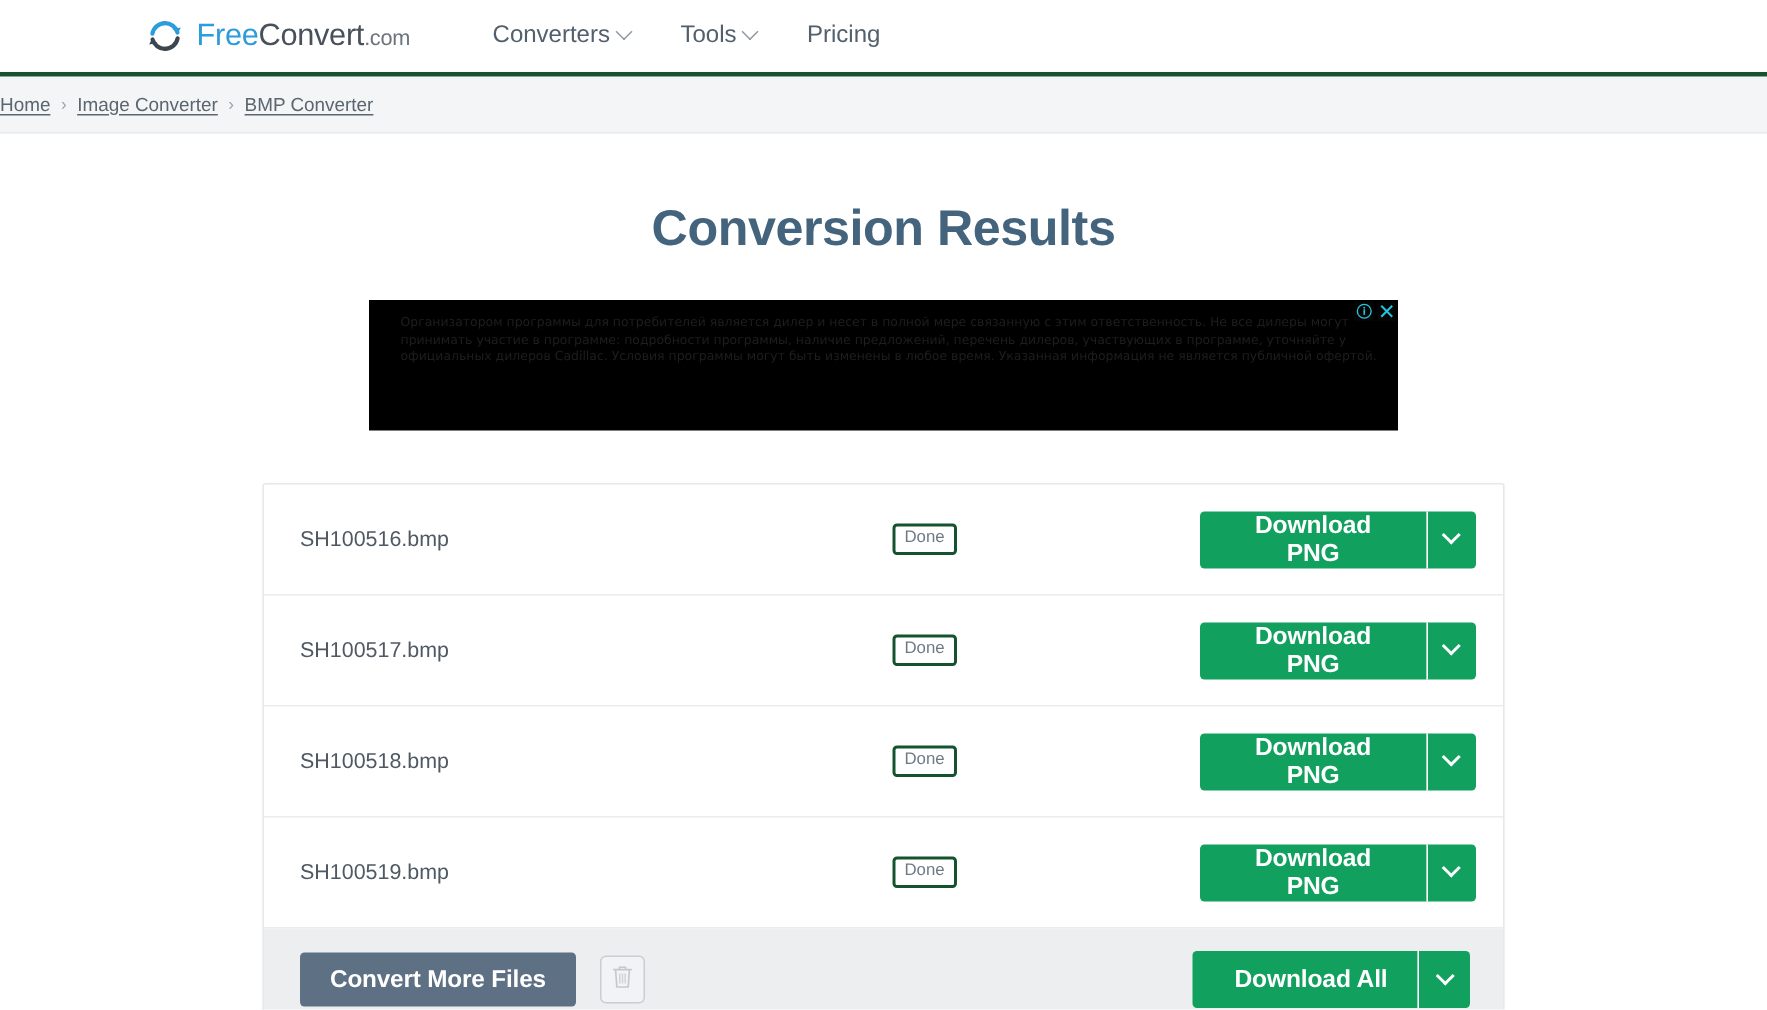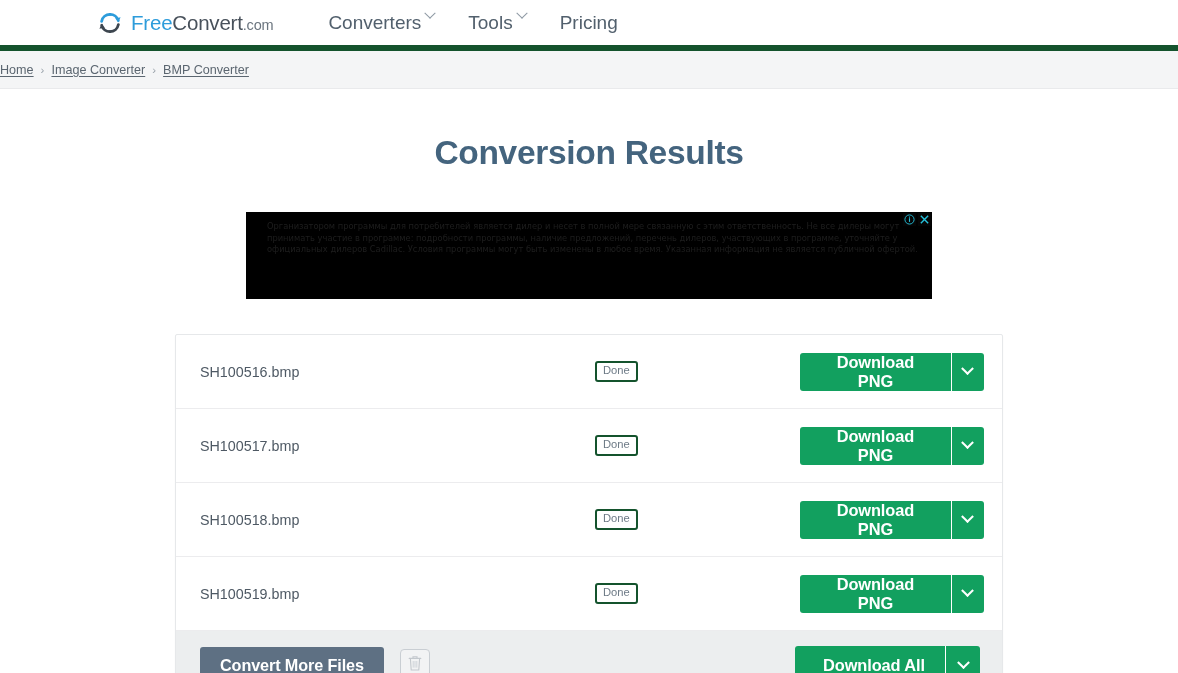--- a/index.html
+++ b/index.html
@@ -9,21 +9,21 @@
     height: 673px;
     overflow: hidden;
     background: #ffffff;
     font-family: "Liberation Sans", sans-serif;
   }
 
   
   .site-header {
     height: 51px;
     background: #ffffff;
-    border-bottom: 6px solid #14532d;
+    border-bottom: 3px solid #14532d;
     display: flex;
     align-items: center;
     padding-left: 98px;
     position: relative;
   }
   .logo-block {
     display: flex;
     align-items: center;
     gap: 9px;
     cursor: pointer;
@@ -38,24 +38,24 @@
   .logo-convert { color: #48515b; font-weight: 400; }
   .logo-dotcom { color: #6b757f; font-size: 14.5px; font-weight: 400; }
 
   .main-nav {
     display: flex;
     align-items: center;
     gap: 34px;
     margin-left: 55px;
   }
   .nav-item {
-    font-size: 19px;
+    font-size: 16px;
     color: #52606d;
     display: flex;
-    align-items: flex-start;
+    align-items: center;
     gap: 5px;
     cursor: pointer;
     white-space: nowrap;
   }
   .caret {
     display: inline-block;
     width: 8px;
     height: 8px;
     border-right: 1.4px solid #8e99a4;
     border-bottom: 1.4px solid #8e99a4;
@@ -87,21 +87,21 @@
     font-size: 33.5px;
     font-weight: bold;
     color: #44647e;
     margin-top: 45px;
     letter-spacing: -0.3px;
   }
 
   
   .ad-wrap {
     width: 686px;
-    margin: 40px auto 0;
+    margin: 28px auto 0;
     position: relative;
   }
   .ad-banner {
     width: 686px;
     height: 87px;
     background: #000000;
     position: relative;
     overflow: hidden;
   }
   .ad-copy {

